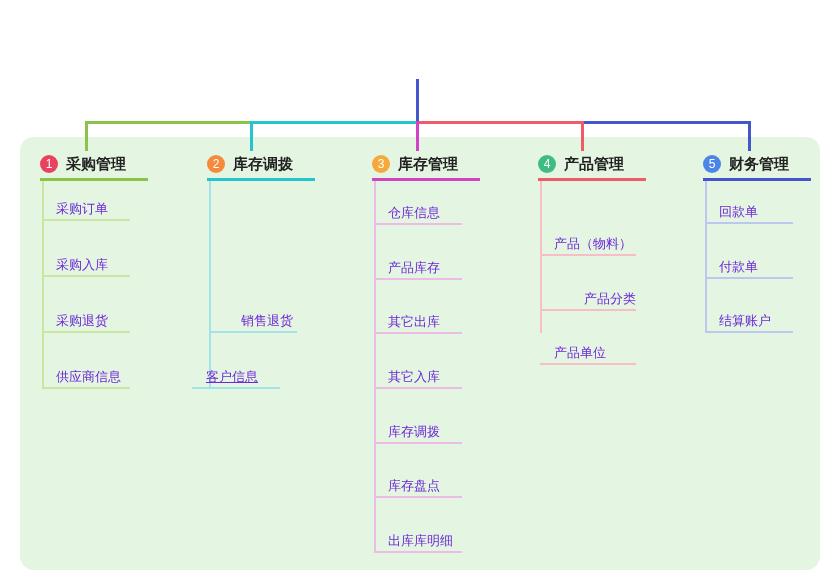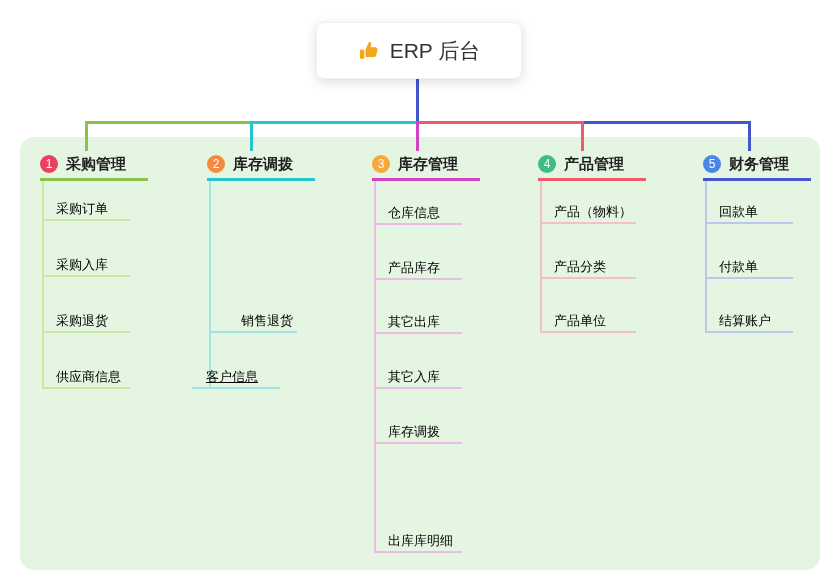--- a/index.html
+++ b/index.html
@@ -37,41 +37,33 @@
   .c3{border-bottom-color:var(--m);} .c4{border-bottom-color:var(--r);}
   .c5{border-bottom-color:var(--b);}
   .bd1{background:#e8425f;} .bd2{background:#f58a3c;} .bd3{background:#f6a83b;}
   .bd4{background:#3fbc83;} .bd5{background:#4a86e8;}
   .spine{position:absolute; width:2px; z-index:1;}
   .s1{background:var(--lg);} .s2{background:var(--lt);} .s3{background:var(--lm);}
   .s4{background:var(--lr);} .s5{background:var(--lb);}
   .item{
     position:absolute; height:24px; box-sizing:border-box;
     border-bottom:2px solid; padding-left:14px;
-    font-size:13px; line-height:23px; color:#000000; white-space:nowrap; z-index:2;
+    font-size:13px; line-height:23px; color:#6d28d9; white-space:nowrap; z-index:2;
   }
   .l1{border-bottom-color:var(--lg);} .l2{border-bottom-color:var(--lt);}
-  .l3{border-bottom-color:var(--lm);} .l4{border-bottom-color:var(--lr);}
+  .l3{border-bottom-color:var(--lm);} .l4{border-bottom-color:var(--lr);margin-top:32px;}
   .l5{border-bottom-color:var(--lb);}
 </style>
 </head>
 <body>
 
 <div class="canvas">
 
   <div class="panel"></div>
 
-  <div class="root-card">
-    <span style="display:inline-flex;">
-      <svg width="22" height="22" viewBox="0 0 24 24" fill="#f0a71d" aria-hidden="true">
-        <path d="M3 10.5h3.2c.4 0 .7.3.7.7v8.6c0 .4-.3.7-.7.7H3c-.55 0-1-.45-1-1v-8c0-.55.45-1 1-1zm5.2 10V10.3L11.6 3c.2-.45.66-.75 1.16-.75 1.06 0 1.87.95 1.7 2l-.66 3.75h5.1c1.64 0 2.82 1.57 2.37 3.15l-1.63 5.7c-.3 1.05-1.26 1.77-2.35 1.77H8.2z"></path>
-      </svg>
-    </span>
-    <span>ERP 后台</span>
-  </div>
 
   <div class="line" style="left:416px;top:79px;width:3px;height:42px;background:var(--b);"></div>
 
   <div class="line" style="left:85px;top:121px;width:167px;height:3px;background:var(--g);"></div>
   <div class="line" style="left:250px;top:121px;width:166px;height:3px;background:var(--t);"></div>
   <div class="line" style="left:418px;top:121px;width:166px;height:3px;background:var(--r);"></div>
   <div class="line" style="left:584px;top:121px;width:167px;height:3px;background:var(--b);"></div>
 
   <div class="line" style="left:85px;top:121px;width:3px;height:30px;background:var(--g);"></div>
   <div class="line" style="left:250px;top:121px;width:3px;height:30px;background:var(--t);"></div>
@@ -100,29 +92,30 @@
   <div class="heading c3" style="left:372px;top:150px;">
     <span class="badge bd3">3</span>
     <span>库存管理</span>
   </div>
   <div class="spine s3" style="left:374px;top:178px;height:375px;"></div>
   <div class="item l3" style="left:374px;top:201px;width:88px;">仓库信息</div>
   <div class="item l3" style="left:374px;top:256px;width:88px;">产品库存</div>
   <div class="item l3" style="left:374px;top:310px;width:88px;">其它出库</div>
   <div class="item l3" style="left:374px;top:365px;width:88px;">其它入库</div>
   <div class="item l3" style="left:374px;top:420px;width:88px;">库存调拨</div>
+  <div class="item l3" style="left:374px;top:474px;width:88px;">库存盘点</div>
   <div class="item l3" style="left:374px;top:529px;width:88px;">出库库明细</div>
 
   <div class="heading c4" style="left:538px;top:150px;">
     <span class="badge bd4">4</span>
     <span>产品管理</span>
   </div>
   <div class="spine s4" style="left:540px;top:178px;height:155px;"></div>
   <div class="item l4" style="left:540px;top:200px;width:96px;">产品（物料）</div>
-  <div class="item l4" style="left:540px;top:255px;width:96px;">产品分类</div>
+  <div class="item l4" style="left:540px;top:255px;width:96px;text-align:right;">产品分类</div>
   <div class="item l4" style="left:540px;top:309px;width:96px;">产品单位</div>
 
   <div class="heading c5" style="left:703px;top:150px;">
     <span class="badge bd5">5</span>
     <span>财务管理</span>
   </div>
   <div class="spine s5" style="left:705px;top:178px;height:155px;"></div>
   <div class="item l5" style="left:705px;top:200px;width:88px;">回款单</div>
   <div class="item l5" style="left:705px;top:309px;width:88px;">结算账户</div>
   <div class="item l5" style="left:705px;top:255px;width:88px;">付款单</div>

